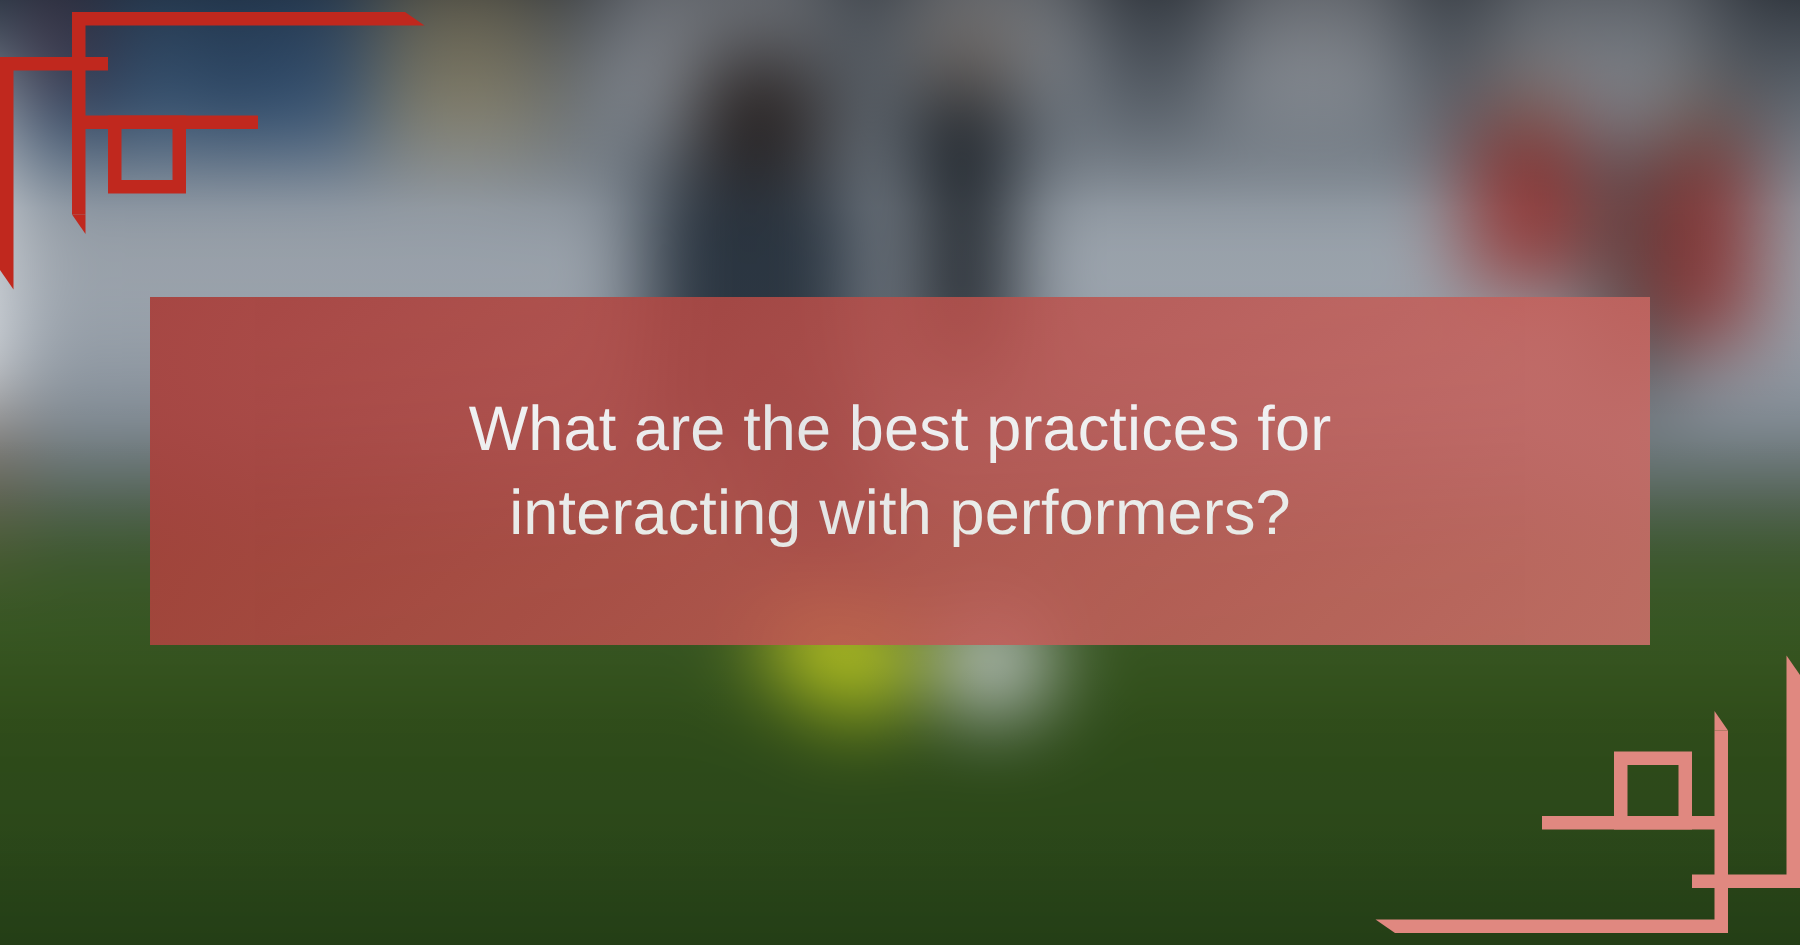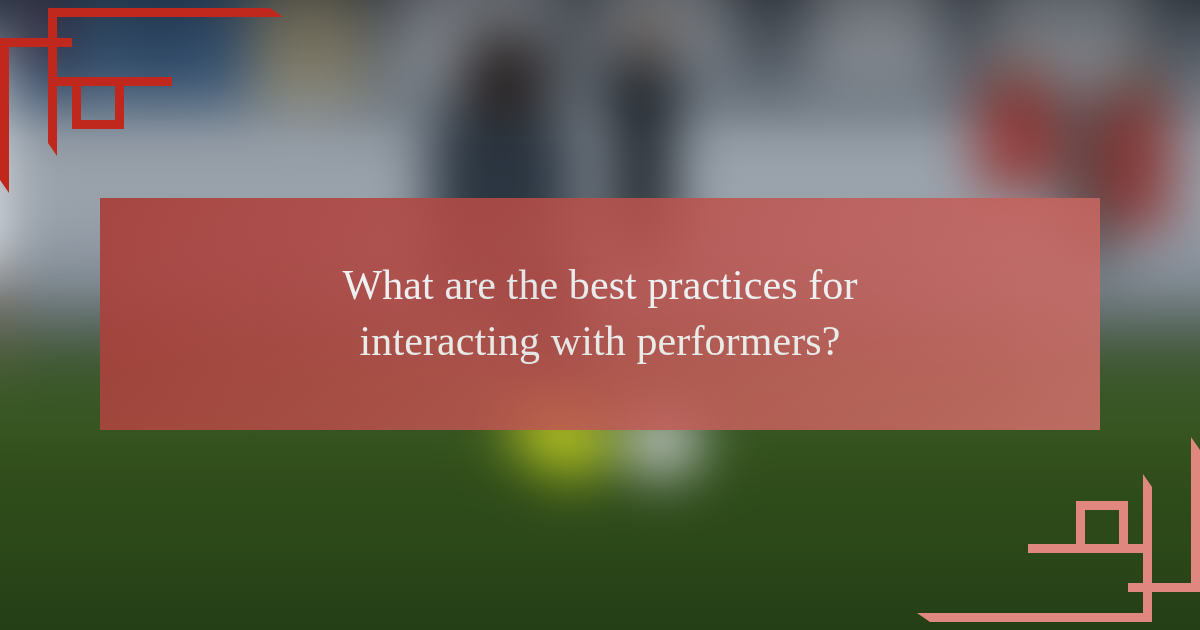--- a/index.html
+++ b/index.html
@@ -199,21 +199,21 @@
   #banner {
     position:absolute;
     left:100px; top:198px;
     width:1000px; height:232px;
     display:flex; align-items:center; justify-content:center;
   }
   #banner-title {
     width:100%;
     text-align:center;
     color:#ffffff;
-    font-family:Liberation Serif, serif;
+    font-family:Liberation Sans, sans-serif;
     font-size:42px;
     font-weight:400;
     line-height:1.33;
     letter-spacing:.1px;
     padding:0 40px;
     white-space:pre-line;
   }
 </style>
 </head>
 <body>

